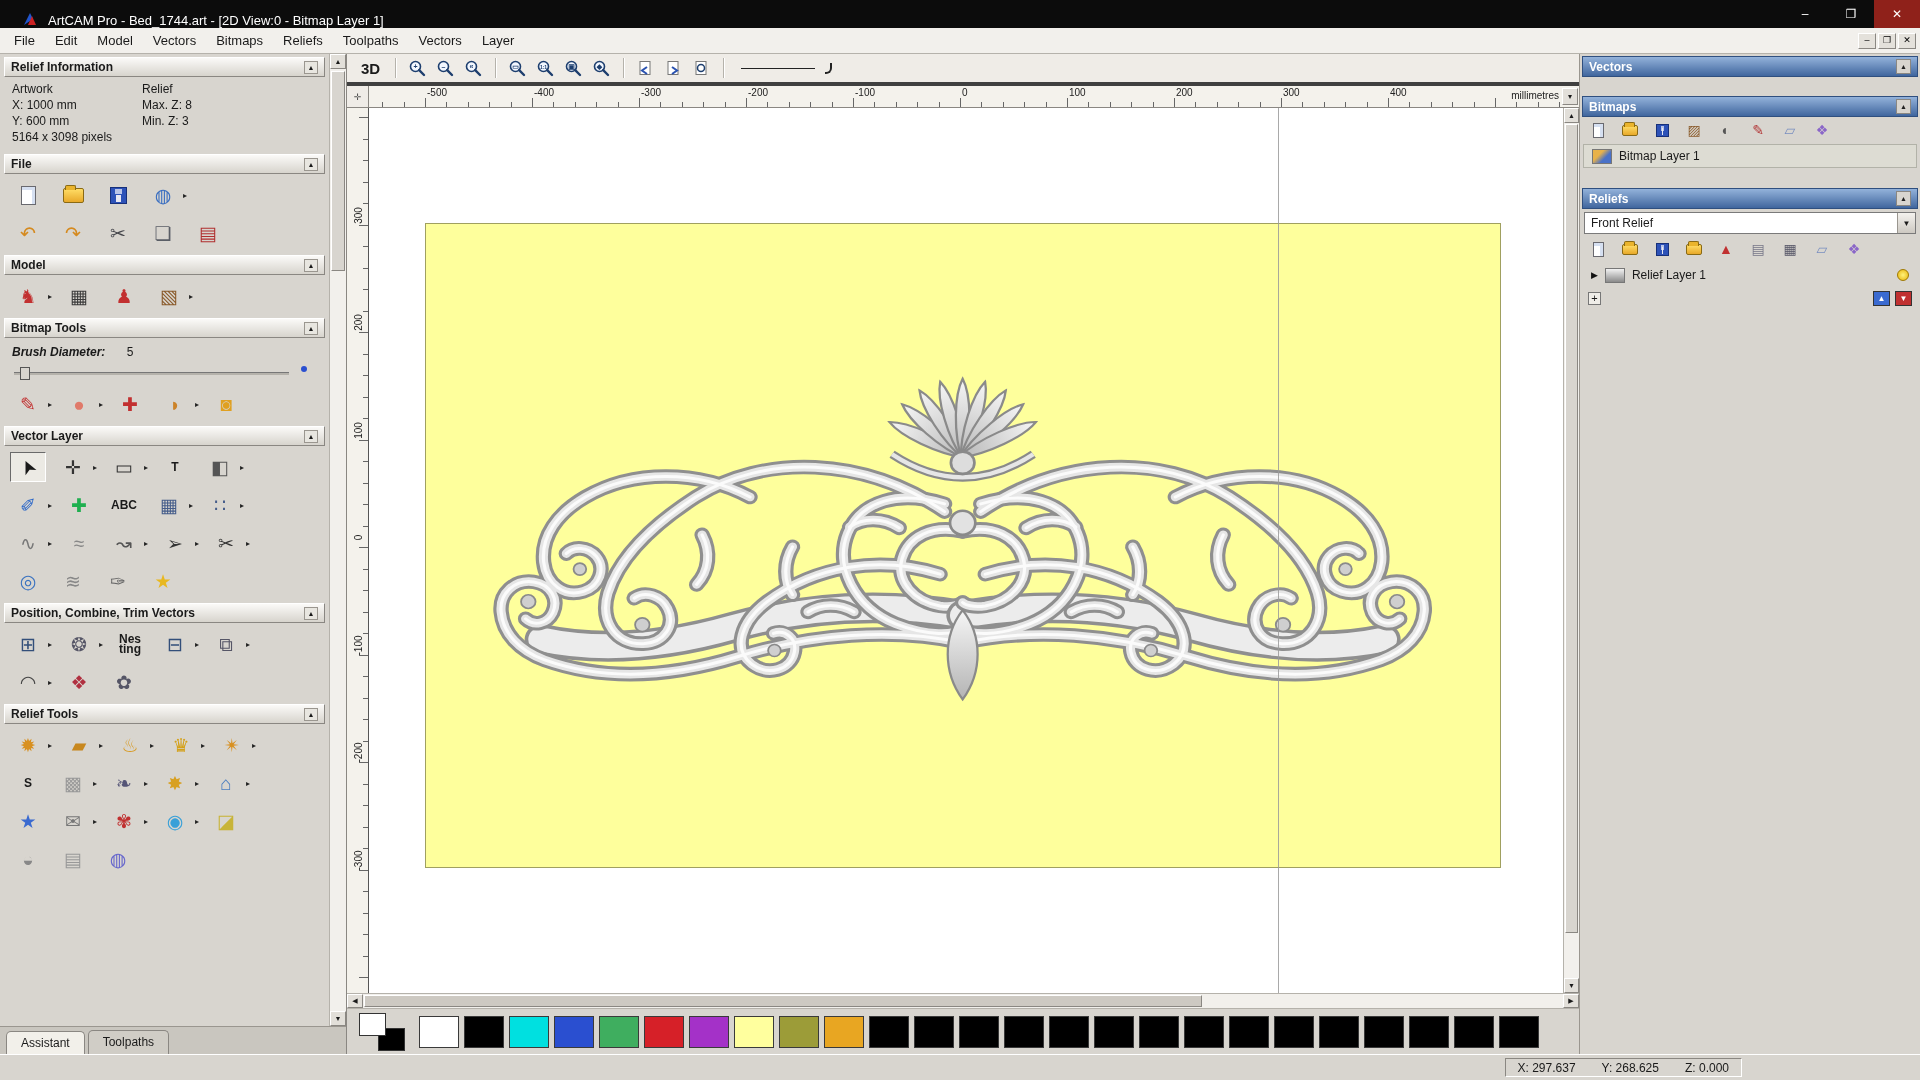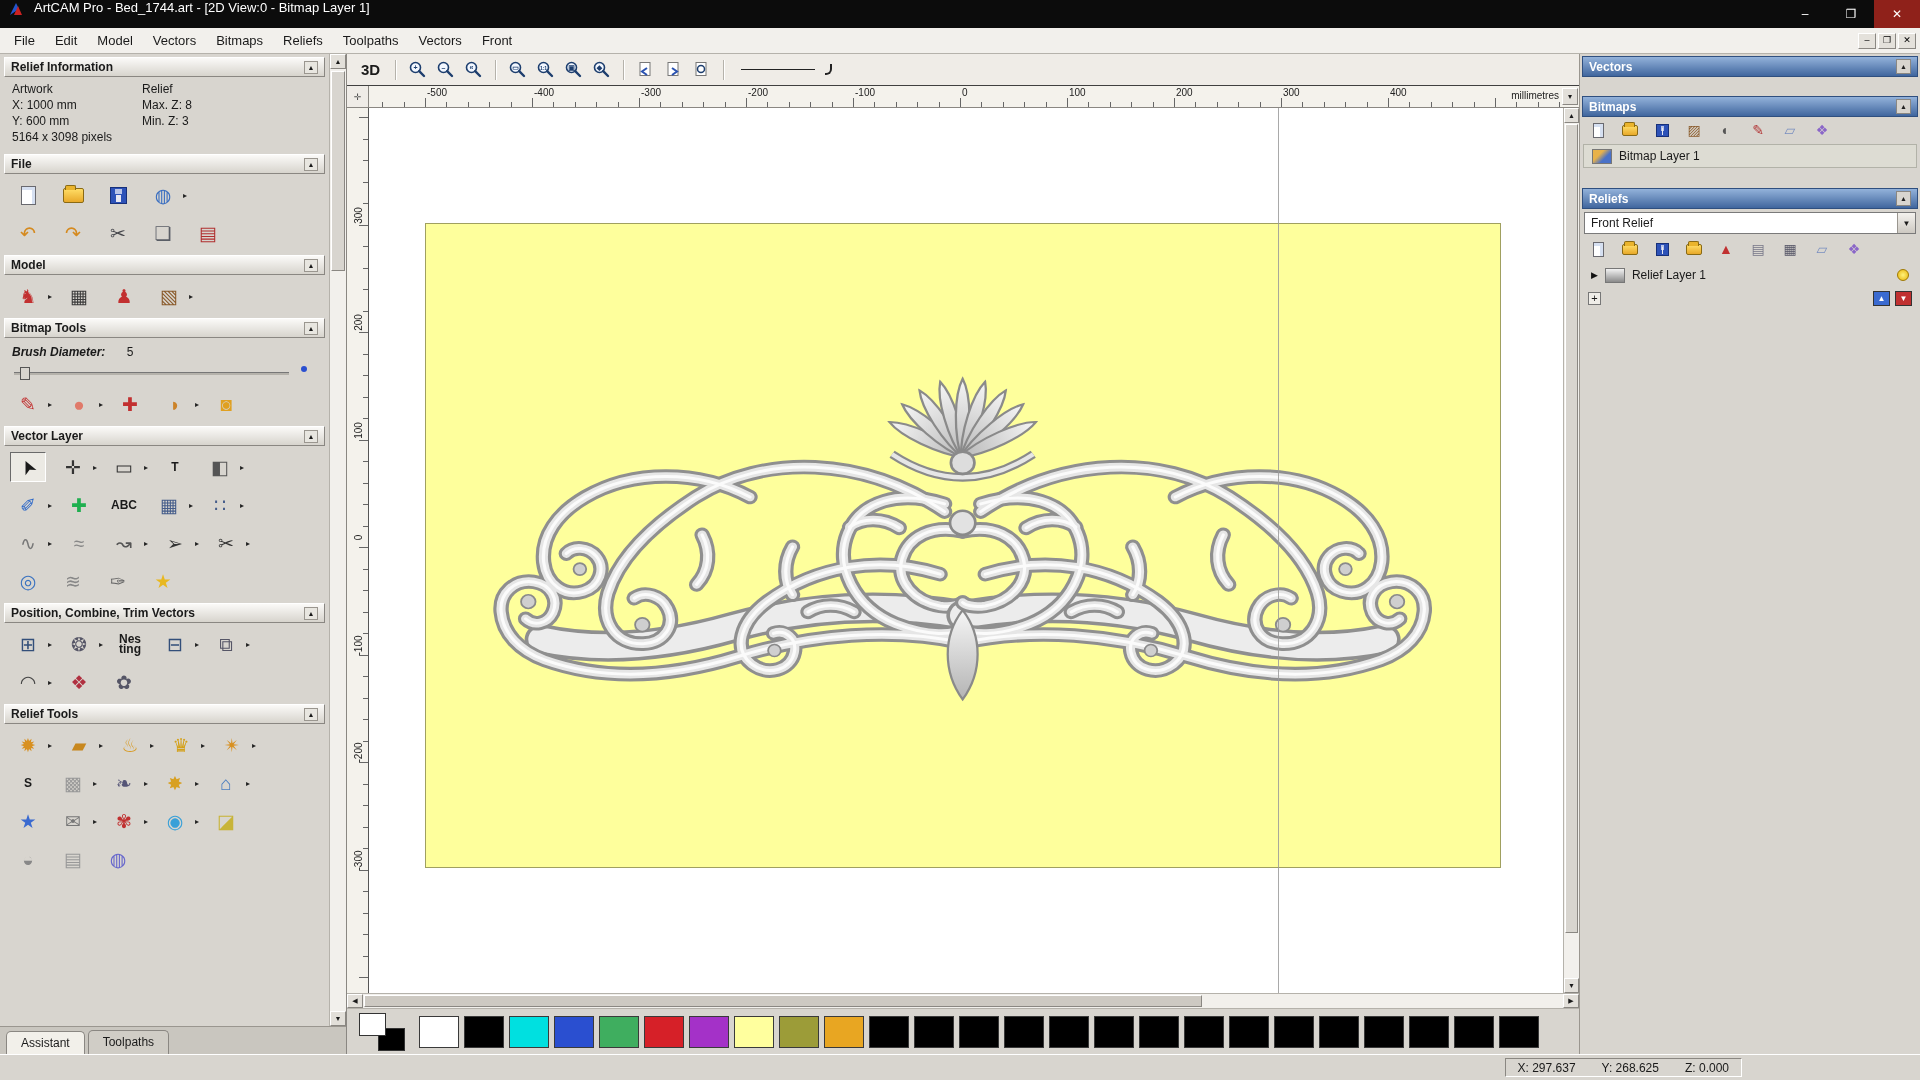--- a/index.html
+++ b/index.html
@@ -1,20 +1,20 @@
 <!DOCTYPE html>
 <html><head>
 <meta charset="utf-8">
 <style>
   html,body{margin:0;padding:0;width:1920px;height:1080px;overflow:hidden;
     font-family:"Liberation Sans",sans-serif;font-size:12px;color:#1a1a1a;background:#d8d5cf;}
   *{box-sizing:border-box;}
 
   
-  .titlebar{height:28px;background:#0c0c0c;color:#fff;display:flex;align-items:flex-start;padding-left:8px;}
+  .titlebar{height:28px;background:#0c0c0c;color:#fff;display:flex;align-items:flex-end;padding-left:22px;}
   .app-icon{width:18px;height:18px;margin-right:8px;display:flex;align-items:center;}
   .title-text{font-size:13px;}
   .tb-spacer{flex:1;}
   .wbtn{width:46px;height:28px;background:transparent;border:none;color:#fff;font-size:12px;cursor:default;}
   .wbtn.close{background:#8f211a;}
 
   
   .menubar{height:26px;background:#f2f0ec;border-bottom:1px solid #b5b2ab;display:flex;align-items:center;padding-left:4px;}
   .menu-items{display:flex;}
   .menu-item{padding:4px 10px;font-size:13px;}
@@ -60,21 +60,21 @@
   .lp-scroll{width:17px;background:#f2f0ec;border-left:1px solid #b5b2ab;position:relative;}
   .sb-btn{height:15px;background:#e2dfd9;border:1px solid;border-color:#fff #8a8782 #8a8782 #fff;font-size:7px;
     display:flex;align-items:center;justify-content:center;}
   .sb-btn.bottom{position:absolute;bottom:0;left:0;right:0;}
   .sb-thumb{position:absolute;top:17px;left:1px;right:1px;height:200px;background:#d8d5cf;border:1px solid;border-color:#fff #8a8782 #8a8782 #fff;}
   .lp-tabs,.rp-tabs{height:28px;background:#c9c6bf;display:flex;align-items:flex-end;padding-left:6px;border-top:1px solid #9a968f;}
   .tab{padding:4px 14px 5px;border:1px solid #8a8782;border-bottom:none;border-radius:5px 5px 0 0;background:#d0cdc6;margin-right:3px;}
   .tab.active{background:#f2f0ea;position:relative;top:1px;}
 
   
-  .ctoolbar{height:32px;background:#efece7;border-bottom:1px solid #404040;display:flex;align-items:center;padding-left:8px;gap:3px;}
+  .ctoolbar{height:32px;background:#efece7;border-bottom:4px solid #404040;display:flex;align-items:center;padding-left:8px;gap:3px;}
   .t3d{font-weight:bold;font-size:15px;padding:2px 6px;}
   .tsep{width:1px;height:20px;background:#b5b2ab;margin:0 6px;box-shadow:1px 0 0 #fff;}
   .cbtn{width:25px;height:25px;background:transparent;border:1px solid transparent;display:flex;align-items:center;justify-content:center;padding:0;}
   .line-tool{display:flex;align-items:center;margin-left:8px;}
   .lt-line{width:74px;height:1px;background:#222;}
   .lt-hook{width:7px;height:11px;border-right:2px solid #222;border-bottom:2px solid #222;border-radius:0 0 6px 0;margin-left:10px;}
 
   
   .rulerrow{height:22px;display:flex;}
   .rcorner{width:22px;background:#efece7;border-right:1px solid #8a8782;border-bottom:1px solid #8a8782;
@@ -165,21 +165,21 @@
 <div class="menubar">
   <div class="menu-items" id="menu-items">
       <div class="menu-item">File</div>
       <div class="menu-item">Edit</div>
       <div class="menu-item">Model</div>
       <div class="menu-item">Vectors</div>
       <div class="menu-item">Bitmaps</div>
       <div class="menu-item">Reliefs</div>
       <div class="menu-item">Toolpaths</div>
       <div class="menu-item">Vectors</div>
-      <div class="menu-item">Front</div>
+      <div class="menu-item">Layer</div>
     </div>
   <div class="mdi-controls">
     <button class="mdibtn">–</button>
     <button class="mdibtn">❐</button>
     <button class="mdibtn">✕</button>
   </div>
 </div>
 
 <div class="main">
 

